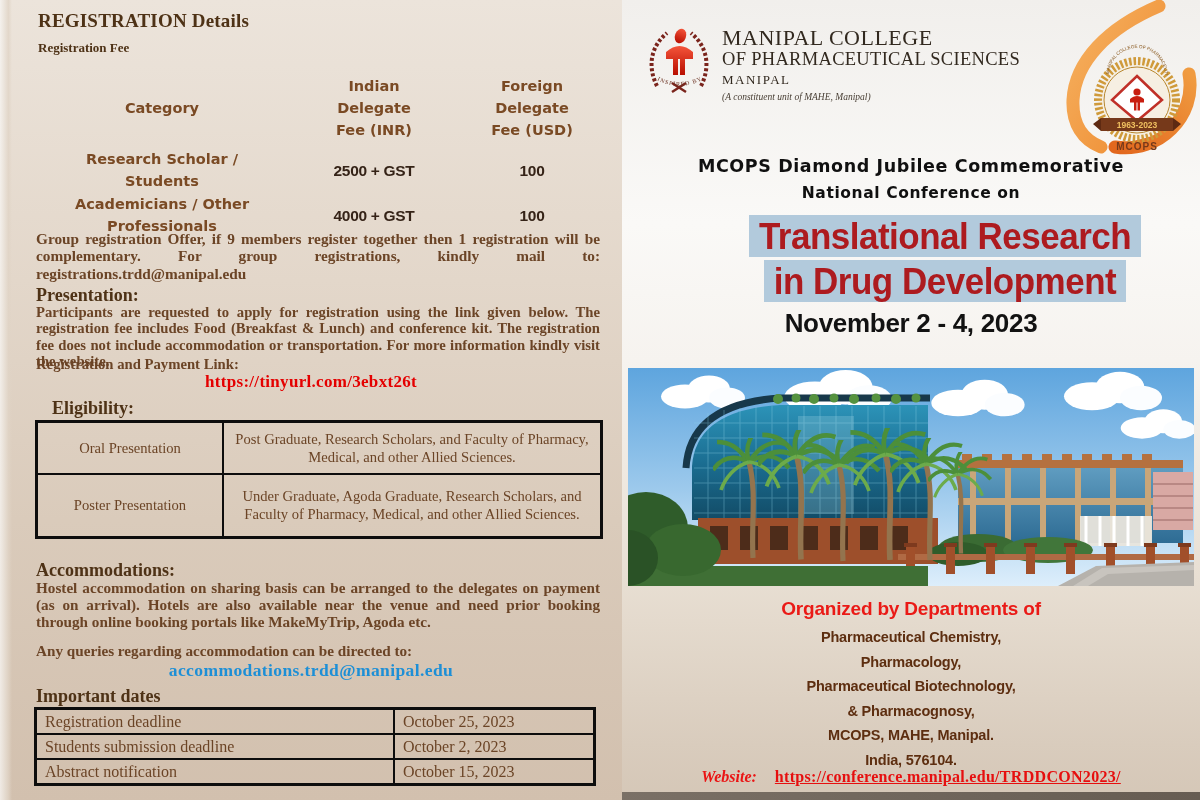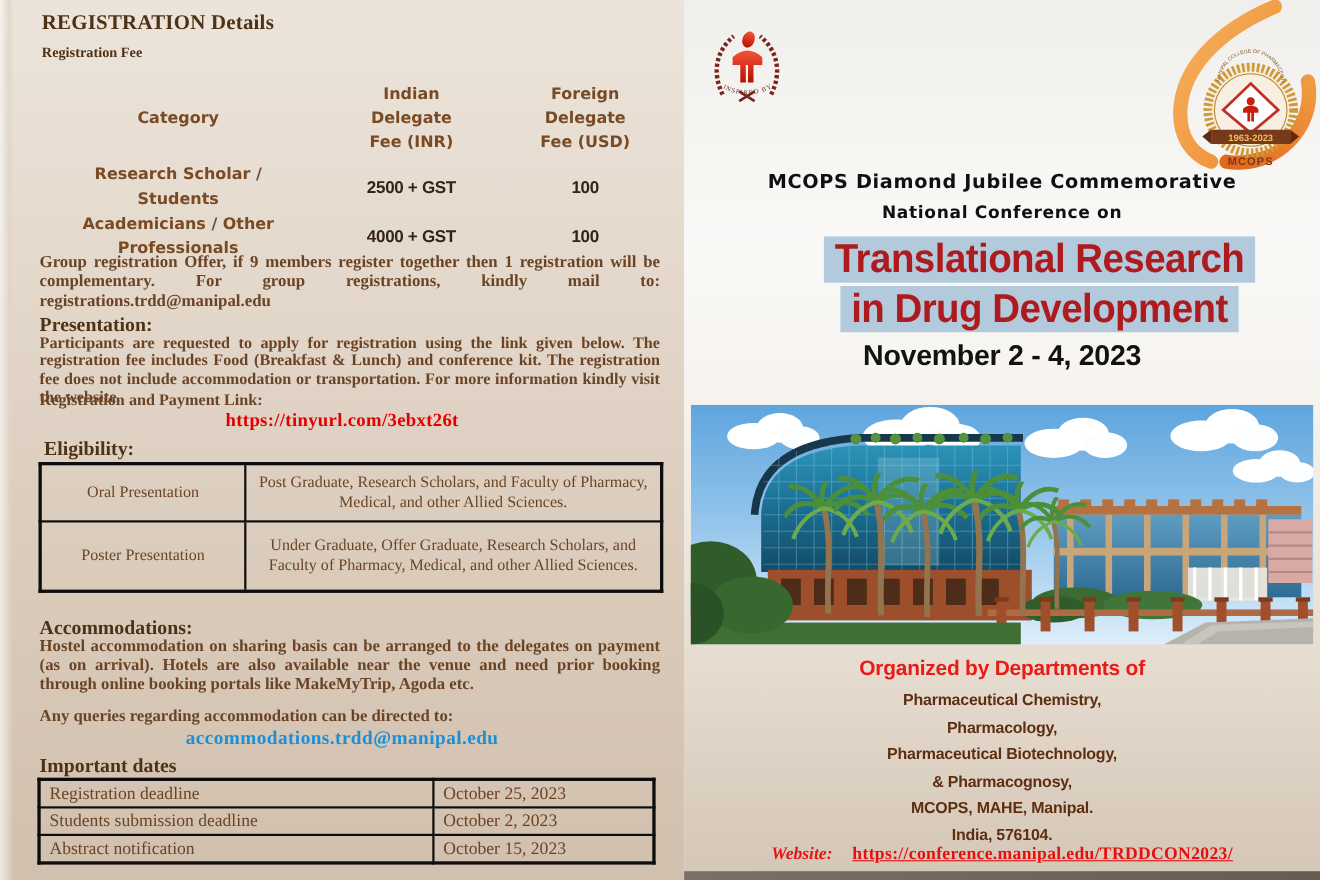--- a/index.html
+++ b/index.html
@@ -24,21 +24,21 @@
   .pre{white-space:pre-line;}
   .fee-val{font-family:"Liberation Sans",sans-serif;font-weight:bold;color:#352317;font-size:15.5px;letter-spacing:-.3px;}
 
   .para{color:#6b4426;font-weight:bold;text-align:justify;margin:0;}
   .group-para{left:36px;top:230px;width:564px;font-size:15.3px;line-height:1.14;}
   .reg-head{left:36px;top:285px;}
   .reg-para{left:36px;top:304px;width:564px;font-size:14.7px;line-height:1.12;}
   .link-label{left:36px;top:356px;font-size:14.7px;font-weight:bold;color:#6b4426;}
   .red-link{left:0;top:372px;width:622px;text-align:center;font-size:17px;font-weight:bold;
     color:#e40000;letter-spacing:.3px;cursor:pointer;}
-  .elig-head{left:40px;top:398px;}
+  .elig-head{left:52px;top:398px;}
   .elig-table{left:35px;top:420px;width:568px;border:3px solid #0d0d0d;border-collapse:collapse;}
   .elig-table td{border:2px solid #0d0d0d;text-align:center;vertical-align:middle;
     color:#6b4426;font-size:14.6px;line-height:1.25;padding:4px 8px;}
   .elig-type{width:168px;}
   .elig-r1{height:52px;}
   .elig-r2{height:64px;}
   .acc-head{left:36px;top:560px;}
   .acc-para{left:36px;top:579px;width:564px;font-size:15.2px;line-height:1.13;}
   .queries{left:36px;top:642px;width:564px;font-size:15.2px;font-weight:bold;color:#6b4426;}
   .email-link{left:0;top:660px;width:622px;text-align:center;font-size:17.5px;font-weight:bold;
@@ -123,21 +123,21 @@
 
     <h3 class="lp sec elig-head">Eligibility:</h3>
     <table class="lp elig-table">
       <tbody>
           <tr class="elig-r1">
         <td class="elig-type">Oral Presentation</td>
         <td>Post Graduate, Research Scholars, and Faculty of Pharmacy, Medical, and other Allied Sciences.</td>
       </tr>
       <tr class="elig-r2">
         <td class="elig-type">Poster Presentation</td>
-        <td>Under Graduate, Offer Graduate, Research Scholars, and Faculty of Pharmacy, Medical, and other Allied Sciences.</td>
+        <td>Under Graduate, Agoda Graduate, Research Scholars, and Faculty of Pharmacy, Medical, and other Allied Sciences.</td>
       </tr>
     </tbody>
       </table>
 
     <h3 class="lp sec acc-head">Accommodations:</h3>
     <p class="lp para acc-para">Hostel accommodation on sharing basis can be arranged to the delegates on payment (as on arrival). Hotels are also available near the venue and need prior booking through online booking portals like MakeMyTrip, Agoda etc.</p>
     <div class="lp queries">Any queries regarding accommodation can be directed to:</div>
     <div class="lp email-link">accommodations.trdd@manipal.edu</div>
 
     <h3 class="lp sec dates-head">Important dates</h3>
@@ -172,20 +172,26 @@
         </linearGradient>
         <path id="mlarc" d="M11,58 Q37,74 63,58"></path>
       </defs>
       <ellipse cx="38.5" cy="16" rx="5.5" ry="7.5" transform="rotate(20 38.5 16)" fill="url(#redfig)"></ellipse>
       <path d="M24,32 c9,-8 18,-8 27,0 l0,7 h-8 v16 h-5 v-16 h-2 v16 h-5 v-16 h-7 z" fill="url(#redfig)"></path>
       <text font-family="Liberation Serif, serif" font-size="6" letter-spacing="1" fill="#6a3020">
         <textPath href="#mlarc" startOffset="8%">INSPIRED BY LIFE</textPath>
       </text>
     </svg>
 
+    <div class="rp college-text">
+      <div class="college-l1">MANIPAL COLLEGE</div>
+      <div class="college-l2">OF PHARMACEUTICAL SCIENCES</div>
+      <div class="college-l3">MANIPAL</div>
+      <div class="college-l4">(A constituent unit of MAHE, Manipal)</div>
+    </div>
 
     <svg class="rp jubilee-logo" viewBox="0 0 160 162">
       <defs>
         <linearGradient id="or1" x1="0" y1="0" x2="1" y2="1">
           <stop offset="0" stop-color="#f6b261"></stop>
             <stop offset="1" stop-color="#ee8a2f"></stop>
         </linearGradient>
         <linearGradient id="or2" x1="1" y1="0" x2="0" y2="1">
           <stop offset="0" stop-color="#f09b40"></stop>
             <stop offset="1" stop-color="#e2671d"></stop>

